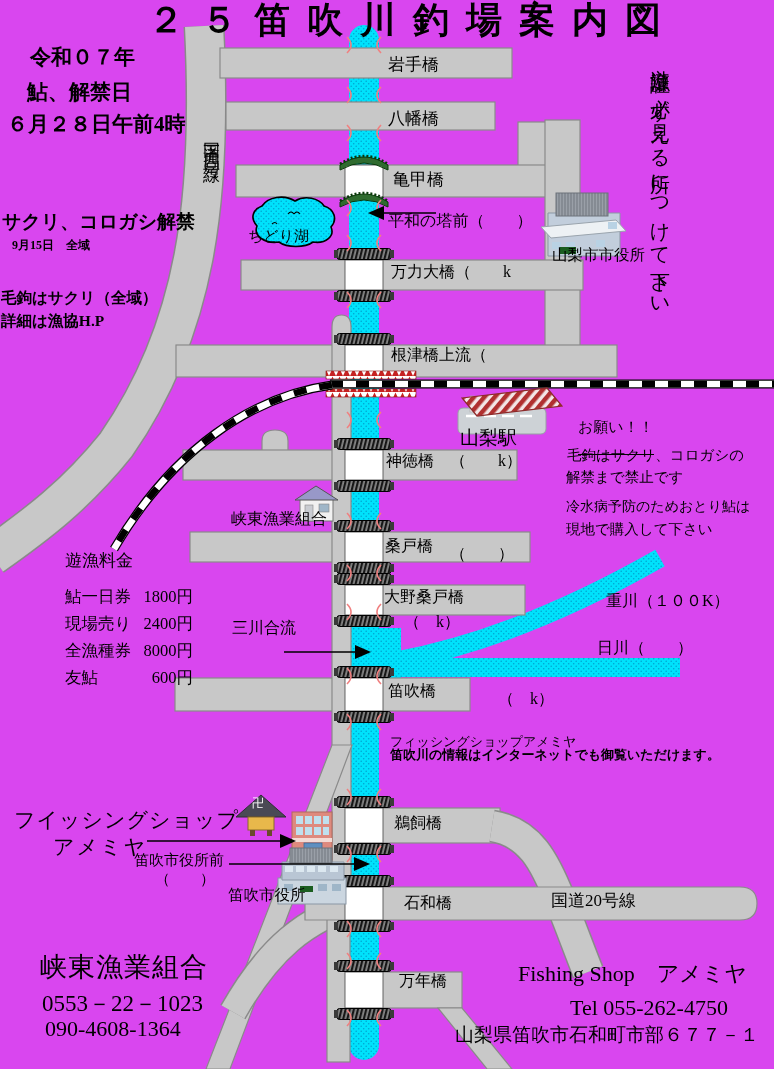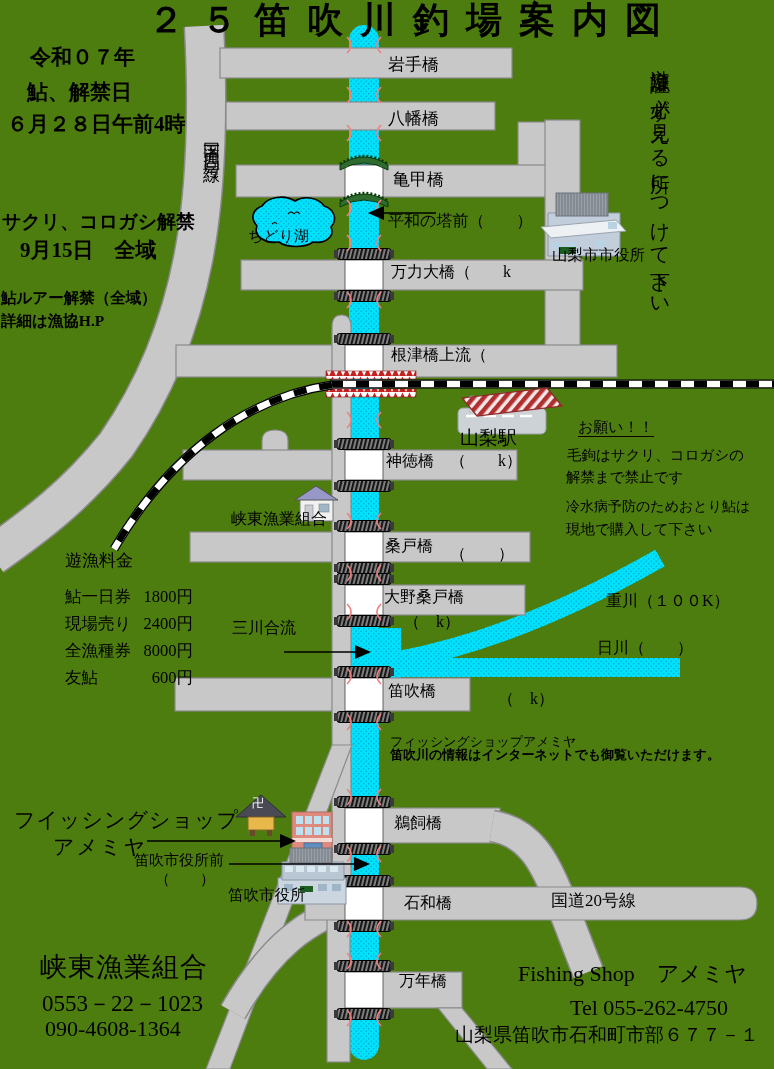--- a/index.html
+++ b/index.html
@@ -1,27 +1,27 @@
 <!DOCTYPE html>
 <html><head>
 <meta charset="utf-8">
 <style>
   html,body{margin:0;padding:0;background:#fff;}
-  .stage{position:relative;width:774px;height:1069px;background:#4d7c0f;overflow:hidden;
+  .stage{position:relative;width:774px;height:1069px;background:#d946ef;overflow:hidden;
          font-family:"Liberation Serif",serif;color:#000;}
   .stage svg{position:absolute;left:0;top:0;}
   .lbl{position:absolute;white-space:nowrap;line-height:1.12;z-index:3;}
   .b{font-weight:bold;}
   .v{writing-mode:vertical-rl;text-orientation:upright;}
   .mono{font-family:"Liberation Mono",monospace;}
   .fee-row{display:flex;justify-content:space-between;width:128px;}
   #fees{position:absolute;left:42px;top:549px;z-index:3;font-size:16.5px;margin-left:23px;}
   #fees .fee-head{font-size:17px;margin-bottom:14px;}
   #fees .fee-row{margin-bottom:5px;}
-  .underl{border-bottom:1.3px solid #000;padding-bottom:1px;}
+  .underl{border-bottom:1.3px solid #000;padding-bottom:19px;}
 </style>
 </head>
 <body>
 
 <div class="stage">
 
 <svg width="774" height="1069" viewBox="0 0 774 1069">
   <defs>
     <pattern id="riverFill" width="5" height="5" patternUnits="userSpaceOnUse">
       <rect width="5" height="5" fill="#00E2FC"></rect>
@@ -247,22 +247,22 @@
     <polygon points="370,864 354,857 354,871" stroke="none" fill="#000"></polygon>
   </g>
 </svg>
 
 <div class="lbl b" style="left:148px;top:0px;font-size:36px;letter-spacing:17px;">２５笛吹川釣場案内図</div>
 
 <div class="lbl b" style="left:30px;top:46px;font-size:21px;">令和０７年</div>
 <div class="lbl b" style="left:27px;top:81px;font-size:21px;">鮎、解禁日</div>
 <div class="lbl b" style="left:7px;top:113px;font-size:21px;">６月２８日午前4時</div>
 <div class="lbl b" style="left:2px;top:211px;font-size:19px;">サクリ、コロガシ解禁</div>
-<div class="lbl b" style="left:20px;top:239px;font-size:21px;">9月15日　全域</div>
-<div class="lbl b" style="left:1px;top:289px;font-size:15.5px;">鮎ルアー解禁（全域）</div>
+<div class="lbl b" style="left:12px;top:239px;font-size:12px;">9月15日　全域</div>
+<div class="lbl b" style="left:1px;top:289px;font-size:15.5px;">毛鉤はサクリ（全域）</div>
 <div class="lbl b" style="left:1px;top:312px;font-size:15.5px;">詳細は漁協H.P</div>
 
 <div class="lbl v" style="left:202px;top:129px;font-size:17px;letter-spacing:4px;height:170px;">国道一四〇号線</div>
 
 <div class="lbl" style="left:248px;top:228px;font-size:15px;">ちどり湖</div>
 
 <div class="lbl v" style="left:649px;top:54px;font-size:20px;letter-spacing:1.5px;height:360px;">遊漁証は必ず見える所につけて下さい</div>
 
 <div class="lbl" style="left:388px;top:55px;font-size:17px;">岩手橋</div>
 <div class="lbl" style="left:388px;top:109px;font-size:17px;">八幡橋</div>

